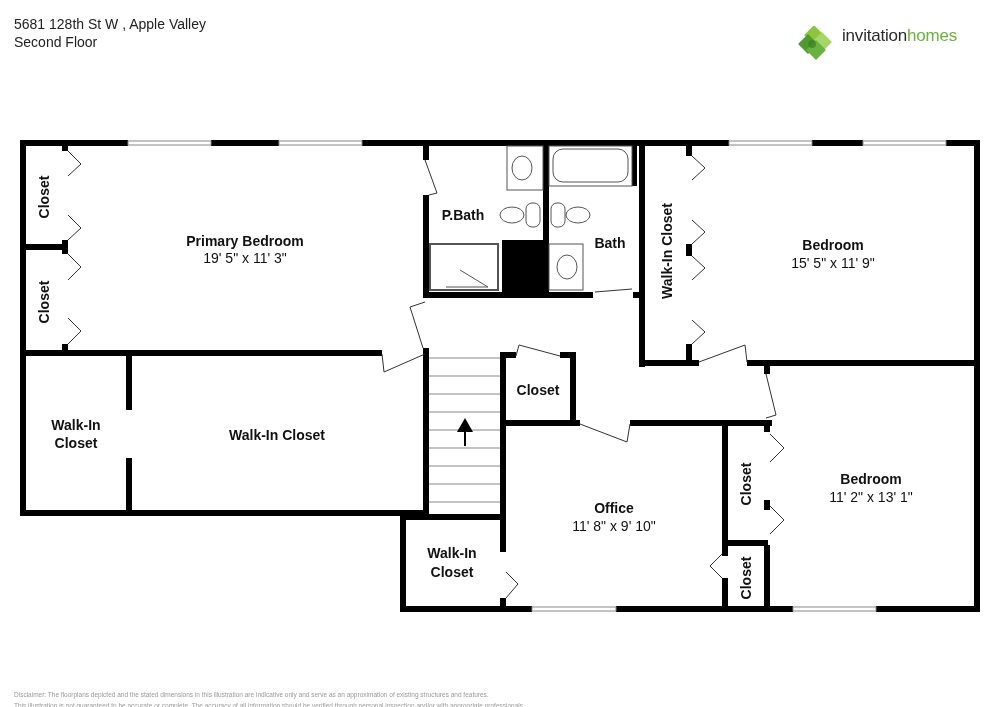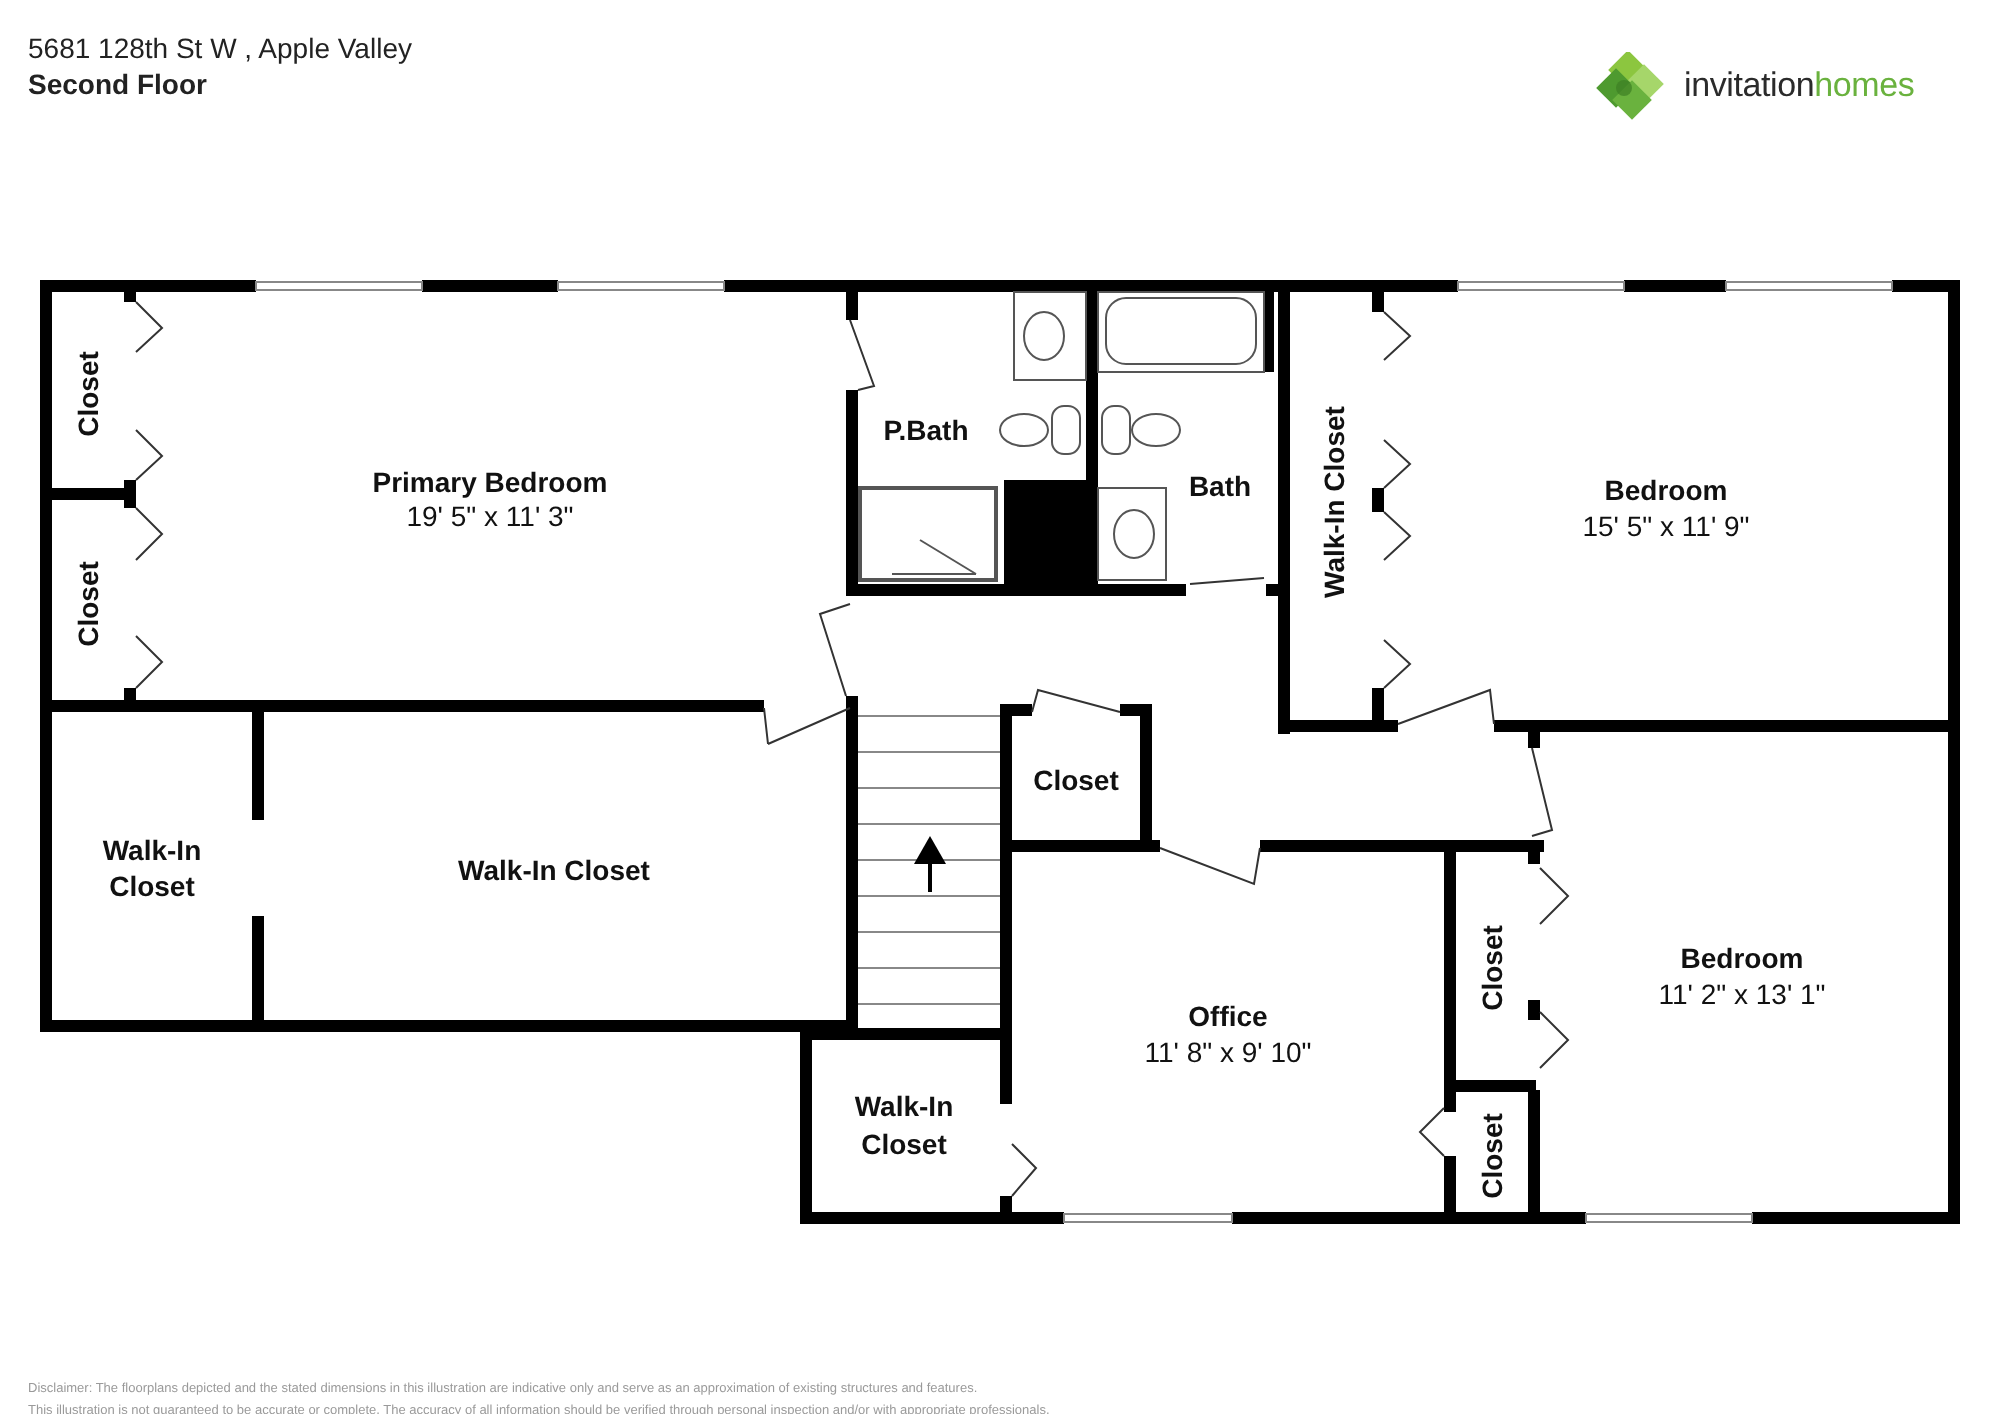--- a/index.html
+++ b/index.html
@@ -1,20 +1,20 @@
 <!DOCTYPE html>
 <html><head>
 <meta charset="utf-8">
 <style>
   html, body { margin: 0; padding: 0; background: #ffffff; }
   body { width: 1000px; height: 707px; position: relative; overflow: hidden; font-family: "Liberation Sans", sans-serif; color: #222; }
   .hdr { position: absolute; left: 14px; font-size: 14px; color: #222; }
   .hdr.addr { top: 16px; }
-  .hdr.floor { top: 34px; font-weight: bold; }
-  .logo { position: absolute; left: 798px; top: 26px; display: flex; align-items: center; }
+  .hdr.floor { top: 34px; }
+  .logo { position: absolute; left: 798px; top: 26px; display: flex; align-items: flex-start; }
   .logo-text { font-size: 17px; margin-left: 8px; letter-spacing: -0.2px; }
   .logo-text .w1 { color: #2b2b2b; }
   .logo-text .w2 { color: #6ab23e; }
   .disclaimer { position: absolute; left: 14px; font-size: 6.5px; color: #9a9a9a; white-space: nowrap; }
   .disclaimer.l1 { top: 691px; }
   .disclaimer.l2 { top: 702px; }
   svg.plan { position: absolute; left: 0; top: 0; }
   .lbl { font-family: "Liberation Sans", sans-serif; font-weight: bold; font-size: 14px; fill: #111; }
   .dim { font-family: "Liberation Sans", sans-serif; font-size: 14px; fill: #111; }
 </style>

